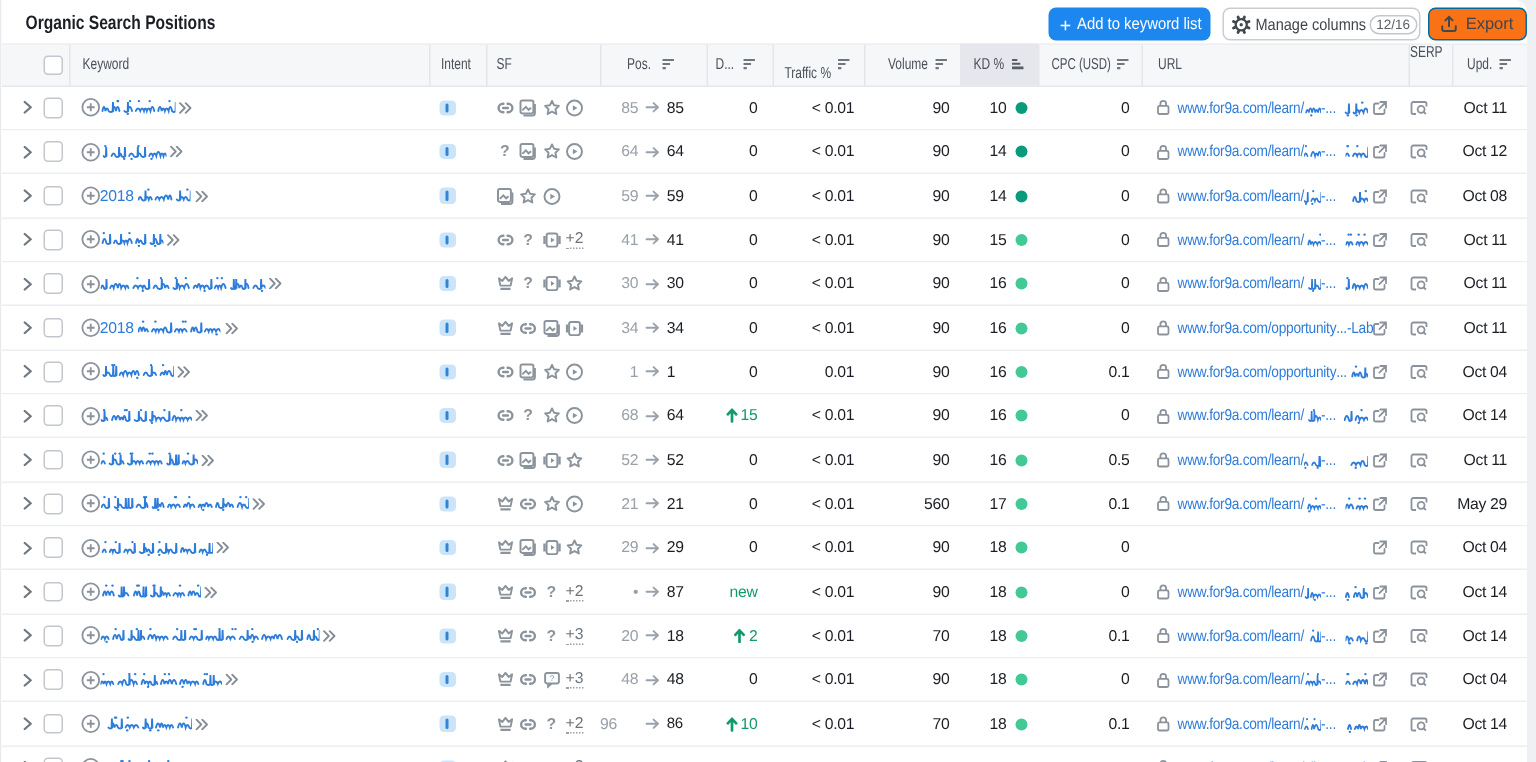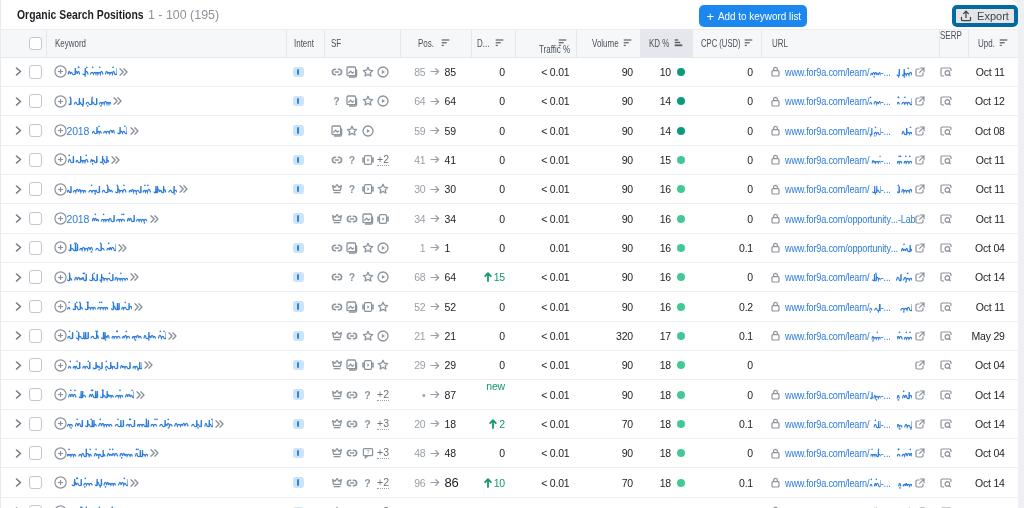--- a/index.html
+++ b/index.html
@@ -1,28 +1,43 @@
 <!DOCTYPE html>
 <html><head><meta charset="utf-8"><style>
 *{margin:0;padding:0;white-space:nowrap}
 body{width:1024px;height:508px;overflow:hidden;font-family:"Liberation Sans",sans-serif;background:#eef0f3;position:relative}
 </style></head>
 <body>
 <div style="position:absolute;left:0;top:0;width:1018px;height:508px;background:#fff;border-radius:0 8px 0 0;border-left:1px solid #e8eaee;box-sizing:border-box;overflow:hidden">
 <div style="position:absolute;left:15.7px;top:0;height:29px;display:flex;align-items:center">
       <span style="font-size:13px;font-weight:bold;color:#1b1e23;display:inline-block;transform:scaleX(0.8);transform-origin:0 50%">Organic Search Positions</span>
     </div>
-    <div style="position:absolute;left:147px;top:0;height:29px;display:flex;align-items:center">
-      <span style="font-size:13px;color:#8c9299;display:inline-block;transform:scaleX(0.955);transform-origin:0 50%">1 - 100 (195)</span>
-    </div>
     <div style="position:absolute;left:697.5px;top:5px;width:108px;height:22px;background:#1d87f0;border-radius:5px;display:flex;align-items:center;box-sizing:border-box;padding-left:8px;color:#fff">
       <span style="font-size:13px;line-height:1;margin-right:4px">+</span>
       <span style="font-size:11px;display:inline-block;transform:scaleX(0.9);transform-origin:0 50%">Add to keyword list</span>
     </div>
-    <div style="position:absolute;left:950.5px;top:5px;width:66px;height:22px;background:#e5e5e5;border:4px solid #0369a1;border-radius:5px;display:flex;align-items:center;justify-content:center;box-sizing:border-box">
+    <div style="position:absolute;left:814px;top:5px;width:132px;height:22px;background:#fff;border:1px solid #c9cdd2;border-radius:5px;display:flex;align-items:center;box-sizing:border-box;padding-left:4.5px">
+      <span style="display:flex">
+        <svg width="13" height="13" viewBox="0 0 13 13" style="">
+          <circle cx="6.5" cy="6.5" r="3.7" fill="none" stroke="#41474d" stroke-width="1.5"></circle>
+          <circle cx="6.5" cy="6.5" r="1.1" fill="#41474d"></circle>
+          <path d="M10.29 8.07 L11.67 8.64" stroke="#41474d" stroke-width="1.9" stroke-linecap="round"></path>
+          <path d="M8.07 10.29 L8.64 11.67" stroke="#41474d" stroke-width="1.9" stroke-linecap="round"></path>
+          <path d="M4.93 10.29 L4.36 11.67" stroke="#41474d" stroke-width="1.9" stroke-linecap="round"></path>
+          <path d="M2.71 8.07 L1.33 8.64" stroke="#41474d" stroke-width="1.9" stroke-linecap="round"></path>
+          <path d="M2.71 4.93 L1.33 4.36" stroke="#41474d" stroke-width="1.9" stroke-linecap="round"></path>
+          <path d="M4.93 2.71 L4.36 1.33" stroke="#41474d" stroke-width="1.9" stroke-linecap="round"></path>
+          <path d="M8.07 2.71 L8.64 1.33" stroke="#41474d" stroke-width="1.9" stroke-linecap="round"></path>
+          <path d="M10.29 4.93 L11.67 4.36" stroke="#41474d" stroke-width="1.9" stroke-linecap="round"></path>
+        </svg>
+      </span>
+      <span style="display:inline-block;width:74px;margin-left:3px;overflow:visible"><span style="font-size:11px;color:#3f454c;display:inline-block;transform:scaleX(0.88);transform-origin:0 50%">Manage columns</span></span>
+      <span style="border:1px solid #c2c7cd;border-radius:7px;font-size:9px;color:#5a6069;padding:0.5px 4px;margin-left:2px">12/16</span>
+    </div>
+    <div style="position:absolute;left:950.5px;top:5px;width:66px;height:22px;background:#f97316;border:1px solid #0369a1;border-radius:5px;display:flex;align-items:center;justify-content:center;box-sizing:border-box">
       <span style="display:flex">
         <svg width="12" height="12" viewBox="0 0 12 12" style="">
           <g fill="none" stroke="#41474d" stroke-width="1.3" stroke-linecap="round">
             <path d="M6 7.5 V1.5 M3.6 3.6 L6 1.2 L8.4 3.6"></path>
             <path d="M1.5 7.5 V9.5 A1.2 1.2 0 0 0 2.7 10.7 H9.3 A1.2 1.2 0 0 0 10.5 9.5 V7.5"></path>
           </g>
         </svg>
       </span>
       <span style="font-size:11px;color:#3f454c;margin-left:5px">Export</span>
     </div>
@@ -68,21 +83,21 @@
     </div>
     <div style="position:absolute;left:493.5px;top:29px;height:28.7px;display:flex;align-items:center">
       <svg width="9" height="8" viewBox="0 0 9 8" style="">
         <g stroke="#6e7680" stroke-width="1.4">
           <path d="M0.7 1 H8.3"></path>
           <path d="M0.7 3.7 H5.7"></path>
           <path d="M0.7 6.4 H2.9"></path>
         </g>
       </svg>
     </div>
-    <div style="position:absolute;left:538px;top:29px;height:39px;display:flex;align-items:center">
+    <div style="position:absolute;left:522px;top:29px;height:39px;display:flex;align-items:center">
       <span style="font-size:10.5px;color:#4a515b;display:inline-block;transform:scaleX(0.76);transform-origin:0 50%">Traffic %</span>
     </div>
     <div style="position:absolute;left:557px;top:29px;height:28.7px;display:flex;align-items:center">
       <svg width="9" height="8" viewBox="0 0 9 8" style="">
         <g stroke="#6e7680" stroke-width="1.4">
           <path d="M0.7 1 H8.3"></path>
           <path d="M0.7 3.7 H5.7"></path>
           <path d="M0.7 6.4 H2.9"></path>
         </g>
       </svg>
@@ -1399,21 +1414,21 @@
       <div style="position:absolute;left:574.5px;top:0;height:100%;display:flex;align-items:center;">
         <div style="width:57.5px;text-align:right;font-size:10.5px;letter-spacing:-0.2px;color:#1b1e24">90</div>
       </div>
       <div style="position:absolute;left:639px;top:0;height:100%;display:flex;align-items:center;">
         <div style="width:31px;text-align:right;font-size:10.5px;letter-spacing:-0.2px;color:#1b1e24">16</div>
       </div>
       <div style="position:absolute;left:675.5px;top:0;height:100%;display:flex;align-items:center;">
         <div style="width:8px;height:8px;border-radius:50%;background:#43c996"></div>
       </div>
       <div style="position:absolute;left:691px;top:0;height:100%;display:flex;align-items:center;">
-        <div style="width:61px;text-align:right;font-size:10.5px;letter-spacing:-0.2px;color:#1b1e24">0.2</div>
+        <div style="width:61px;text-align:right;font-size:10.5px;letter-spacing:-0.2px;color:#1b1e24">0.5</div>
       </div>
       <div style="position:absolute;left:770px;top:0;height:100%;display:flex;align-items:center;">
         <div style="display:flex;align-items:center">
           <svg width="9" height="11" viewBox="0 0 9 11" style="">
             <g fill="none" stroke="#8b929b" stroke-width="1.2">
               <rect x="1" y="4.6" width="7" height="5.4" rx="1"></rect>
               <path d="M2.6 4.6 V3.2 a1.9 1.9 0 0 1 3.8 0 V4.6"></path>
             </g>
           </svg>
           <span style="width:5px"></span>
@@ -1548,21 +1563,21 @@
       </div>
       <div style="position:absolute;left:469.5px;top:0;height:100%;display:flex;align-items:center;">
         <div style="width:34.5px;display:flex;justify-content:flex-end;align-items:center;font-size:10.5px;letter-spacing:-0.2px">
           <span style="color:#1b1e24">0</span>
         </div>
       </div>
       <div style="position:absolute;left:514px;top:0;height:100%;display:flex;align-items:center;">
         <div style="width:54.5px;text-align:right;font-size:10.5px;letter-spacing:-0.2px;color:#1b1e24">&lt; 0.01</div>
       </div>
       <div style="position:absolute;left:574.5px;top:0;height:100%;display:flex;align-items:center;">
-        <div style="width:57.5px;text-align:right;font-size:10.5px;letter-spacing:-0.2px;color:#1b1e24">320</div>
+        <div style="width:57.5px;text-align:right;font-size:10.5px;letter-spacing:-0.2px;color:#1b1e24">560</div>
       </div>
       <div style="position:absolute;left:639px;top:0;height:100%;display:flex;align-items:center;">
         <div style="width:31px;text-align:right;font-size:10.5px;letter-spacing:-0.2px;color:#1b1e24">17</div>
       </div>
       <div style="position:absolute;left:675.5px;top:0;height:100%;display:flex;align-items:center;">
         <div style="width:8px;height:8px;border-radius:50%;background:#43c996"></div>
       </div>
       <div style="position:absolute;left:691px;top:0;height:100%;display:flex;align-items:center;">
         <div style="width:61px;text-align:right;font-size:10.5px;letter-spacing:-0.2px;color:#1b1e24">0.1</div>
       </div>
@@ -1812,21 +1827,21 @@
         <div style="width:25.5px;text-align:right;font-size:10.5px;letter-spacing:-0.2px;color:#98a0a9">•</div>
       </div>
       <div style="position:absolute;left:428.5px;top:0;height:100%;display:flex;align-items:center;">
         <svg width="10" height="9" viewBox="0 0 10 9" style="">
           <path d="M1 4.5 H8.5 M5.7 1.7 L8.7 4.5 L5.7 7.3" fill="none" stroke="#99a1ab" stroke-width="1.2" stroke-linecap="round" stroke-linejoin="round"></path>
         </svg>
       </div>
       <div style="position:absolute;left:443.5px;top:0;height:100%;display:flex;align-items:center;">
         <div style="font-size:10.5px;letter-spacing:-0.2px;color:#1b1e24">87</div>
       </div>
-      <div style="position:absolute;left:469.5px;top:0;height:100%;display:flex;align-items:flex-start;">
+      <div style="position:absolute;left:469.5px;top:0;height:100%;display:flex;align-items:center;">
         <div style="width:34.5px;display:flex;justify-content:flex-end;align-items:center;font-size:10.5px;letter-spacing:-0.2px">
           <span style="color:#129a68">new</span>
         </div>
       </div>
       <div style="position:absolute;left:514px;top:0;height:100%;display:flex;align-items:center;">
         <div style="width:54.5px;text-align:right;font-size:10.5px;letter-spacing:-0.2px;color:#1b1e24">&lt; 0.01</div>
       </div>
       <div style="position:absolute;left:574.5px;top:0;height:100%;display:flex;align-items:center;">
         <div style="width:57.5px;text-align:right;font-size:10.5px;letter-spacing:-0.2px;color:#1b1e24">90</div>
       </div>
@@ -2261,29 +2276,29 @@
           </g>
         </svg>
       </div>
       <div style="position:absolute;left:360.5px;top:0;height:100%;display:flex;align-items:center;">
         <span style="font:bold 10.5px/12px 'Liberation Sans',sans-serif;color:#8b949d;display:inline-block;width:12px;text-align:center">?</span>
       </div>
       <div style="position:absolute;left:376.0px;top:0;height:100%;display:flex;align-items:center;">
         <span style="font:10.5px 'Liberation Sans',sans-serif;color:#6d737c;border-bottom:1px dotted #9aa1ab;line-height:11px">+2</span>
       </div>
       <div style="position:absolute;left:399px;top:0;height:100%;display:flex;align-items:center;">
-        <div style="width:25.5px;text-align:right;font-size:10.5px;letter-spacing:-0.2px;color:#98a0a9">96</div>
+        <div style="width:25.5px;font-size:10.5px;letter-spacing:-0.2px;color:#98a0a9">96</div>
       </div>
       <div style="position:absolute;left:428.5px;top:0;height:100%;display:flex;align-items:center;">
         <svg width="10" height="9" viewBox="0 0 10 9" style="">
           <path d="M1 4.5 H8.5 M5.7 1.7 L8.7 4.5 L5.7 7.3" fill="none" stroke="#99a1ab" stroke-width="1.2" stroke-linecap="round" stroke-linejoin="round"></path>
         </svg>
       </div>
       <div style="position:absolute;left:443.5px;top:0;height:100%;display:flex;align-items:center;">
-        <div style="font-size:13px;letter-spacing:-0.2px;color:#1b1e24">86</div>
+        <div style="font-size:10px;letter-spacing:-0.2px;color:#1b1e24">86</div>
       </div>
       <div style="position:absolute;left:469.5px;top:0;height:100%;display:flex;align-items:center;">
         <div style="width:34.5px;display:flex;justify-content:flex-end;align-items:center;font-size:10.5px;letter-spacing:-0.2px">
           <svg width="8" height="10" viewBox="0 0 8 10" style="">
             <path d="M4 9 V1.6 M1.2 4.2 L4 1.2 L6.8 4.2" fill="none" stroke="#129a68" stroke-width="1.8" stroke-linecap="round" stroke-linejoin="round"></path>
           </svg>
           <span style="color:#129a68;margin-left:2px">10</span>
         </div>
       </div>
       <div style="position:absolute;left:514px;top:0;height:100%;display:flex;align-items:center;">

